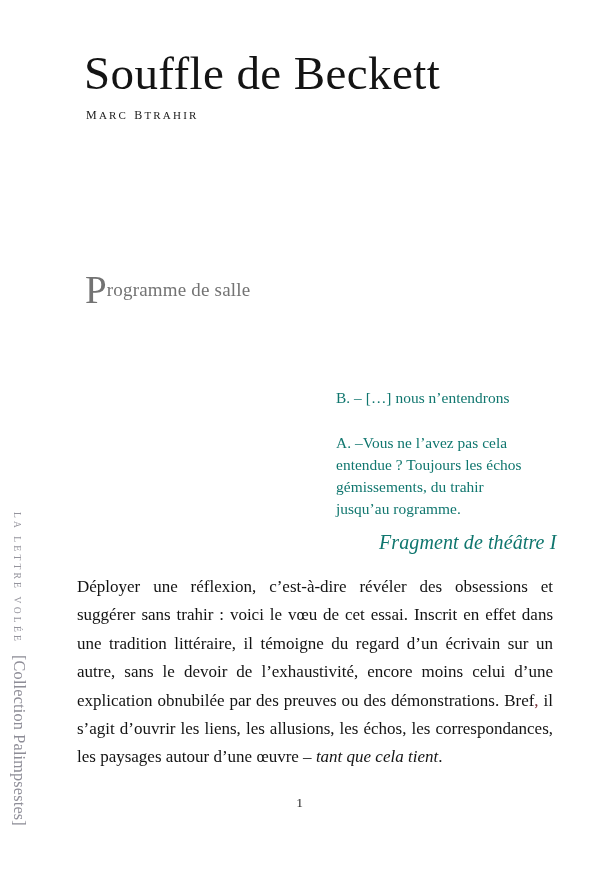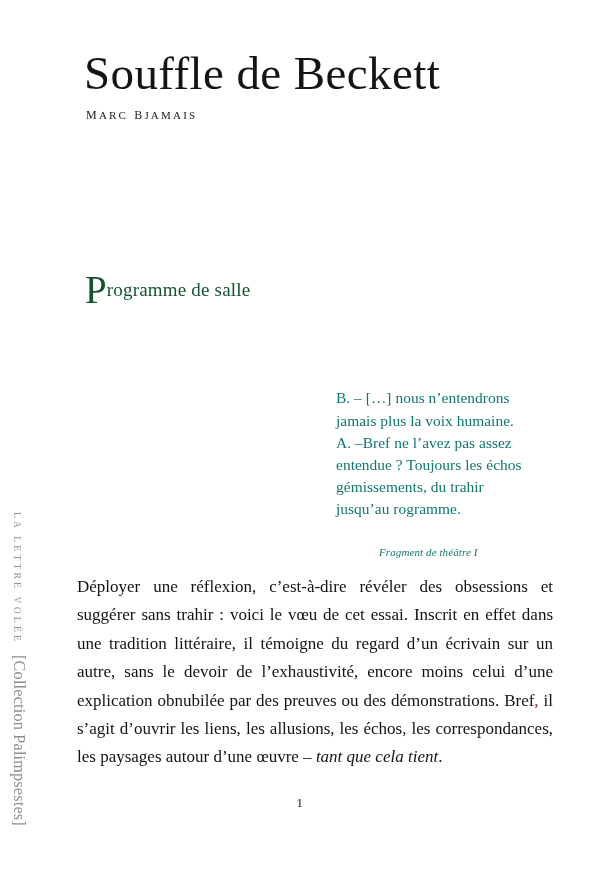--- a/index.html
+++ b/index.html
@@ -50,21 +50,21 @@
   .author .cap {
     font-size: 17.5px;
   }
 
   
   .section-head {
     position: absolute;
     left: 85px;
     top: 275px;
     font-size: 19px;
-    color: #14532d;
+    color: #737373;
     letter-spacing: 0.2px;
     line-height: 1;
   }
   .section-head .dropcap {
     font-size: 39px;
     line-height: 0.75;
     vertical-align: -7px;
     letter-spacing: 0px;
     margin-right: 0px;
   }
@@ -78,24 +78,24 @@
     font-size: 15.4px;
     line-height: 22.2px;
     color: #0f766e;
     letter-spacing: 0.05px;
   }
   .epigraph .line {
     white-space: nowrap;
   }
   .epigraph .source {
     display: block;
-    margin-top: 20px;
+    margin-top: 10px;
     padding-left: 43px;
     font-style: italic;
-    font-size: 11px;
+    font-size: 20px;
     letter-spacing: 0.1px;
   }
 
   
   .body-text {
     position: absolute;
     left: 77px;
     top: 556px;
     width: 476px;
     font-size: 17px;
@@ -157,31 +157,31 @@
   }
 </style>
 </head>
 <body>
 
 <div class="page">
 
   <h1 class="title">Souffle de Beckett</h1>
 
   <div class="author">
-    <span class="cap">m</span><span>arc </span><span class="cap">b</span><span>jamais</span>
+    <span class="cap">m</span><span>arc </span><span class="cap">b</span><span>trahir</span>
   </div>
 
   <div class="section-head">
     <span class="dropcap">P</span><span>rogramme de salle</span>
   </div>
 
   <blockquote class="epigraph">
     <span class="line">B. – […] nous n’entendrons</span><br>
-    <span class="line">jamais plus la voix humaine.</span><br>
-    <span class="line">A. –Bref ne l’avez pas assez</span><br>
+    <br>
+    <span class="line">A. –Vous ne l’avez pas cela</span><br>
     <span class="line">entendue ? Toujours les échos</span><br>
     <span class="line">gémissements, du trahir</span><br>
     <span class="line">jusqu’au rogramme.</span>
     <cite class="source">Fragment de théâtre I</cite>
   </blockquote>
 
   <p class="body-text"><span>Déployer une réflexion, c’est-à-dire révéler des obsessions et suggérer sans trahir : voici le vœu de cet essai. Inscrit en effet dans une tradition littéraire, il témoigne du regard d’un écrivain sur un autre, sans le devoir de l’exhaustivité, encore moins celui d’une explication obnubilée par des preuves ou des démonstrations. Bref</span><span class="redcomma">,</span><span> il s’agit d’ouvrir les liens, les allusions, les échos, les correspondances, les paysages autour d’une œuvre – </span><span class="em">tant que cela tient</span><span>.</span></p>
 
   <div class="folio">1</div>
 

